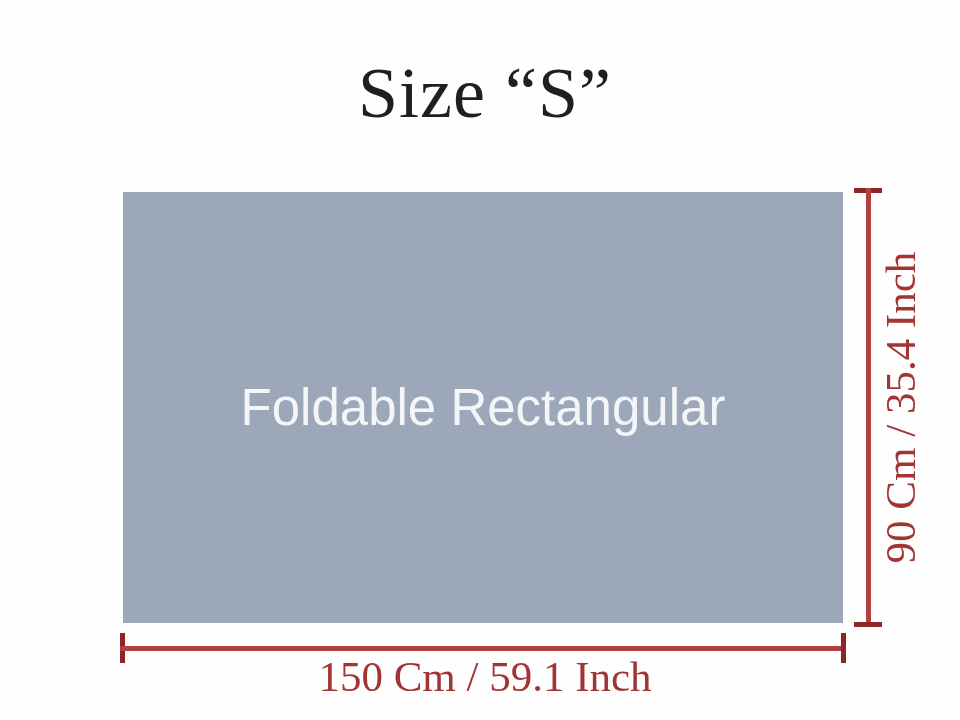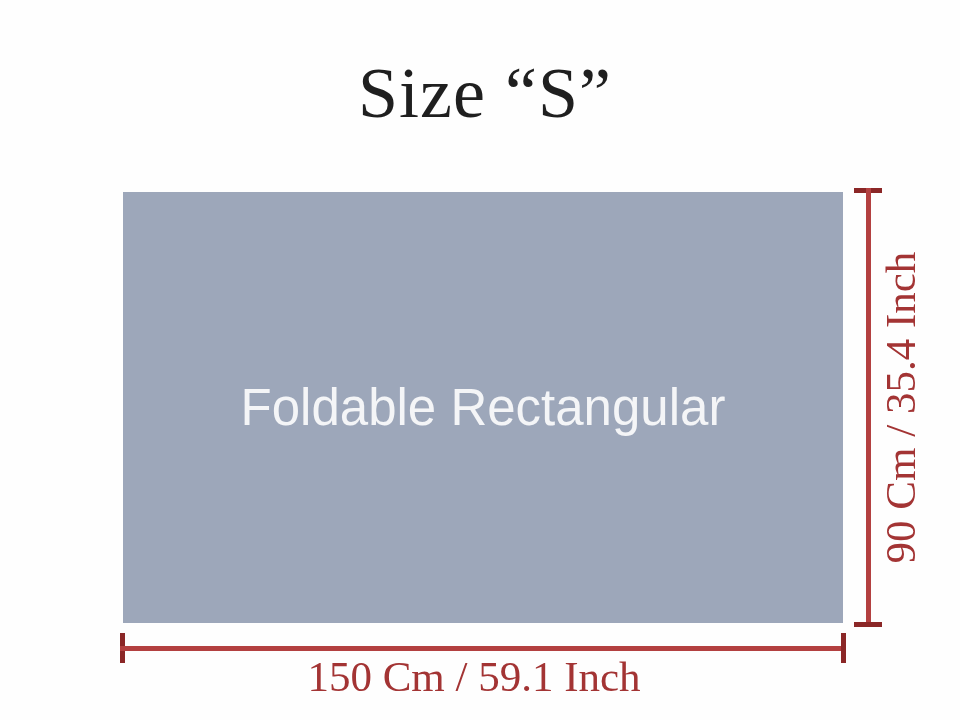--- a/index.html
+++ b/index.html
@@ -67,21 +67,21 @@
   }
   .height-label {
     left: 728px;
     top: 386px;
     width: 344px;
     height: 43px;
     transform: rotate(-90deg);
     transform-origin: center center;
   }
   .width-label {
-    left: 154px;
+    left: 165px;
     top: 655px;
     width: 640px;
   }
 </style>
 </head>
 <body>
 
 <div id="stage" style="--page-bg: #fefefe; --title-color: #1f1f1f; --mat-bg: #9da7ba; --mat-text: #f4f5f7; --line-color: #b34040; --cap-color: #8b2727; --dim-text: #a33434;">
 
   <div class="page-title">Size “S”</div>

